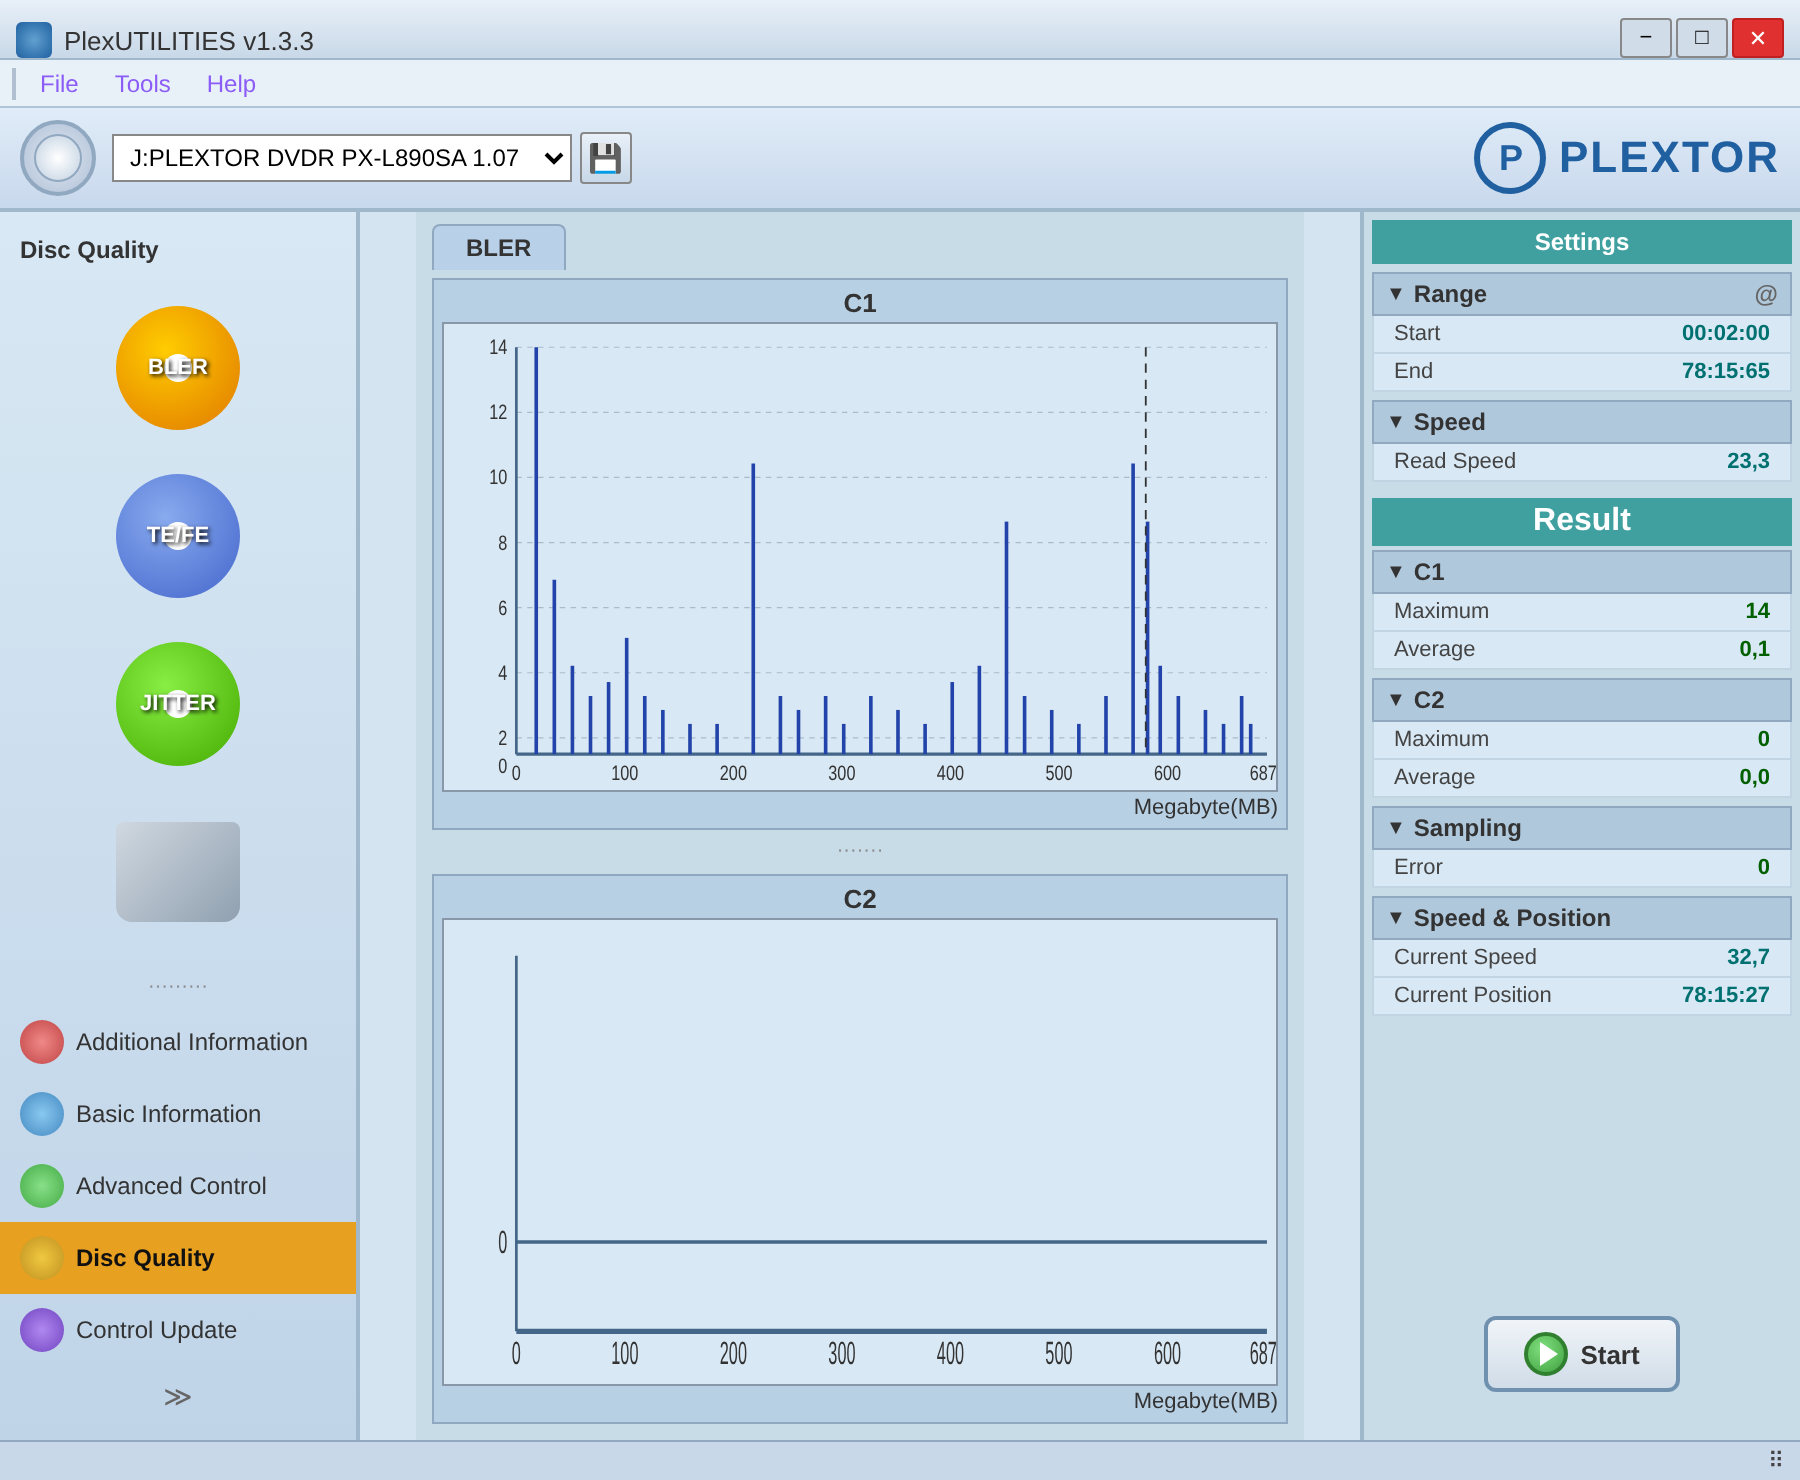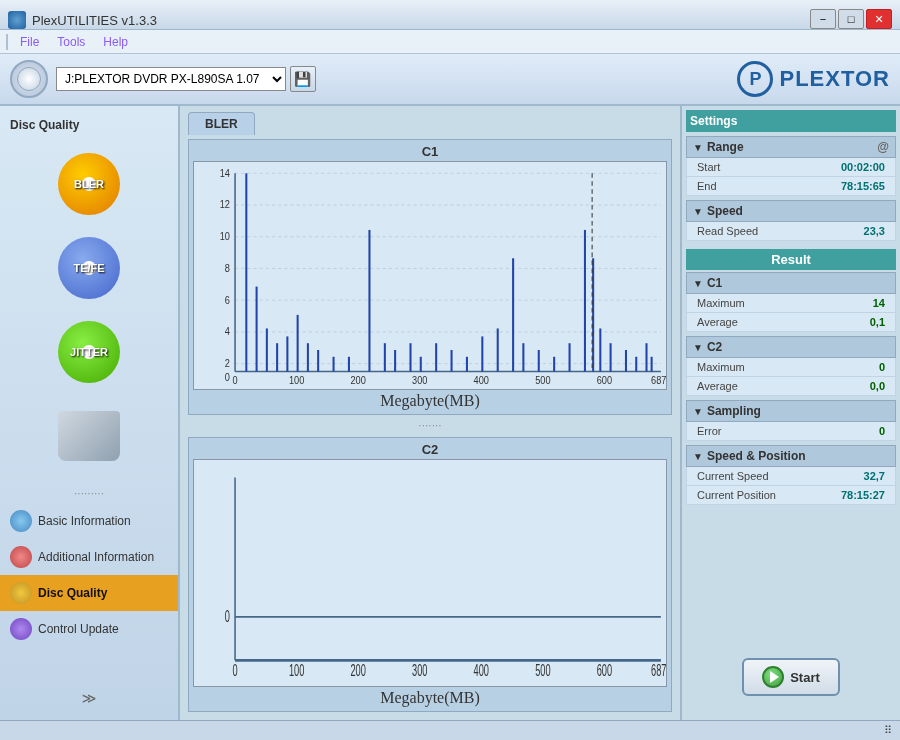--- a/index.html
+++ b/index.html
@@ -57,20 +57,21 @@
     .toolbar-save-btn { width: 26px; height: 26px; background: linear-gradient(to bottom, #e8f0f8, #c8d8e8); border: 1px solid #888; border-radius: 2px; cursor: pointer; display: flex; align-items: center; justify-content: center; font-size: 14px; }
     .plextor-logo { display: flex; align-items: center; gap: 6px; }
     .plextor-logo-icon { width: 36px; height: 36px; border: 3px solid #2060a0; border-radius: 50%; display: flex; align-items: center; justify-content: center; }
     .plextor-logo-p { font-size: 18px; font-weight: bold; color: #2060a0; }
     .plextor-text { font-size: 22px; font-weight: bold; color: #2060a0; letter-spacing: 1px; }
 
     
     .main-layout {
       display: flex;
       height: calc(740px - 30px - 24px - 52px - 20px);
+      gap: 28px;
     }
 
     
     .sidebar {
       width: 180px;
       background: linear-gradient(to bottom, #d8e8f4, #c0d4e8);
       border-right: 2px solid #a0b8cc;
       display: flex;
       flex-direction: column;
       padding: 8px 0;
@@ -140,55 +141,55 @@
     .charts-container {
       flex: 1; padding: 4px 8px 8px 8px; overflow: hidden;
       display: flex; flex-direction: column; gap: 8px;
     }
     .chart-box {
       background: #b8d0e4; border: 1px solid #90a8c0; padding: 4px;
       flex: 1; display: flex; flex-direction: column;
     }
     .chart-title { text-align: center; font-size: 13px; font-weight: bold; color: #333; margin-bottom: 2px; }
     .chart-inner { flex: 1; background: #d8e8f4; border: 1px solid #8898a8; position: relative; overflow: hidden; }
-    .chart-xlabel { text-align: center; font-size: 16px; color: #333; margin-top: 2px; font-family: Liberation Serif, serif; }
+    .chart-xlabel { text-align: right; font-size: 11px; color: #333; margin-top: 2px; }
 
     
     .settings-panel {
       width: 220px;
       background: #c8dce8;
       border-left: 2px solid #a0b8cc;
       display: flex;
       flex-direction: column;
       padding: 4px;
     }
     .settings-header {
       background: #40a0a0; color: white; font-weight: bold;
-      padding: 4px; font-size: 12px; margin-bottom: 4px;
+      text-align: center; padding: 4px; font-size: 12px; margin-bottom: 4px;
     }
     .settings-section {
       margin-bottom: 4px;
     }
     .settings-section-header {
       background: #b0c8dc; display: flex; align-items: center; gap: 4px;
       padding: 3px 6px; font-size: 12px; font-weight: bold; color: #333;
       cursor: pointer; border: 1px solid #90a8c0;
     }
     .collapse-icon { font-size: 10px; }
     .settings-row {
       display: flex; justify-content: space-between; align-items: center;
       padding: 3px 10px; background: #d8e8f4; border: 1px solid #c0d4e4; border-top: none;
       font-size: 11px;
     }
     .settings-row-label { color: #444; }
     .settings-row-value { color: #006000; font-weight: bold; }
     .settings-row-value.teal { color: #007070; }
     .result-header {
       background: #40a0a0; color: white; font-weight: bold;
-      text-align: center; padding: 3px 6px; font-size: 13px; margin: 4px 0 2px 0;
+      text-align: center; padding: 3px 6px; font-size: 16px; margin: 4px 0 2px 0;
     }
 
     .start-btn {
       margin: auto auto 8px auto;
       display: flex; align-items: center; gap: 6px;
       background: linear-gradient(to bottom, #f0f4f8, #d0dce8);
       border: 2px solid #7090b0; border-radius: 6px;
       padding: 6px 18px; cursor: pointer; font-size: 13px; font-weight: bold;
       color: #333;
     }
@@ -273,26 +274,30 @@
       </div>
       <div class="sidebar-disc-btn">
         <div class="disc-scanner"></div>
       </div>
     </div>
 
     <div class="sidebar-dotted">·········</div>
 
     <div class="sidebar-nav">
       <div class="sidebar-nav-item">
+        <div class="sidebar-nav-icon nav-icon-additional"></div>
+        <span>Additional Information</span>
+      </div>
+      <div class="sidebar-nav-item">
         <div class="sidebar-nav-icon nav-icon-basic"></div>
         <span>Basic Information</span>
       </div>
       <div class="sidebar-nav-item">
-        <div class="sidebar-nav-icon nav-icon-additional"></div>
-        <span>Additional Information</span>
+        <div class="sidebar-nav-icon nav-icon-advanced"></div>
+        <span>Advanced Control</span>
       </div>
       <div class="sidebar-nav-item active">
         <div class="sidebar-nav-icon nav-icon-disc"></div>
         <span>Disc Quality</span>
       </div>
       <div class="sidebar-nav-item">
         <div class="sidebar-nav-icon nav-icon-online"></div>
         <span>Control Update</span>
       </div>
     </div>

